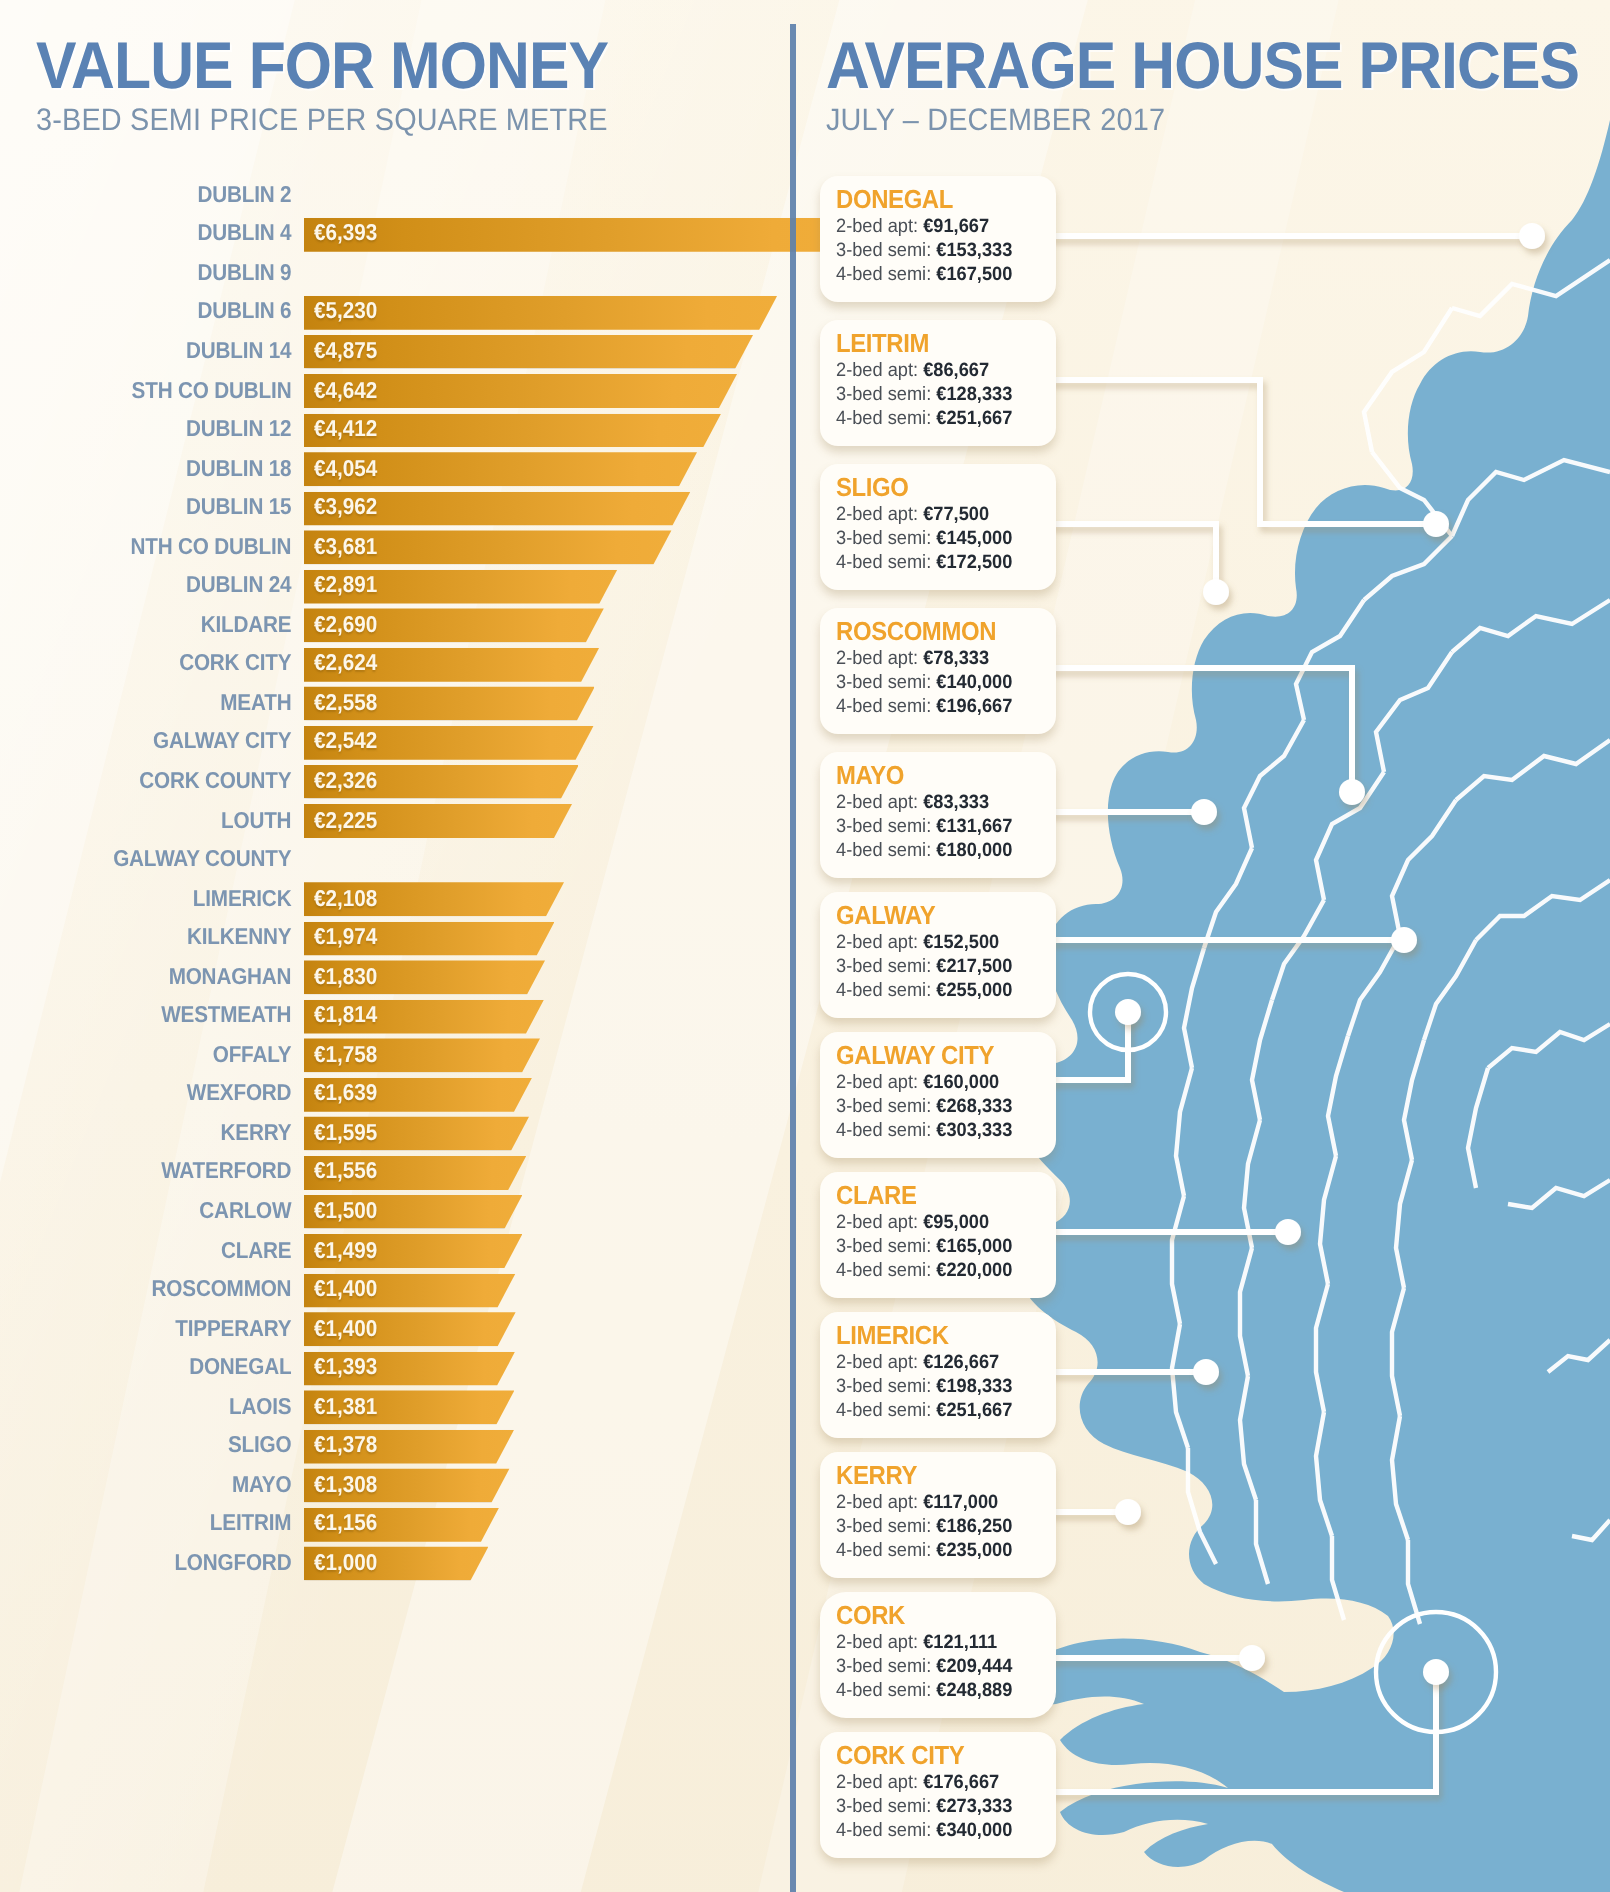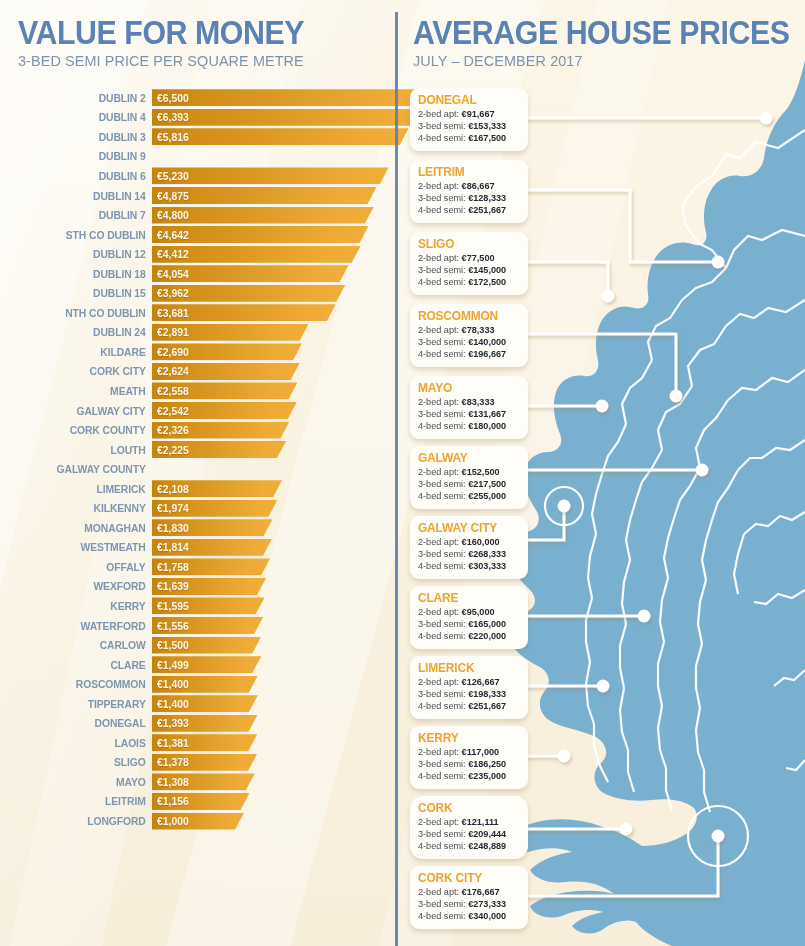--- a/index.html
+++ b/index.html
@@ -167,61 +167,43 @@
   <div class="bg-ray r4"></div>
 
   <div id="left-panel">
     <div id="left-head">
       <div class="h-main">VALUE FOR MONEY</div>
       <div class="h-sub">3-BED SEMI PRICE PER SQUARE METRE</div>
     </div>
     <div id="chart">
         <div class="bar-row">
           <div class="bar-label">DUBLIN 2</div>
-          <div class="bar-wrap">
-            <div class="bar" style="width: 280px;"></div>
-            <div class="bar-val">€6,500</div>
-          </div>
         </div>
         <div class="bar-row">
           <div class="bar-label">DUBLIN 4</div>
           <div class="bar-wrap">
             <div class="bar" style="width: 276.3px;"></div>
             <div class="bar-val">€6,393</div>
           </div>
         </div>
         <div class="bar-row">
-          <div class="bar-label">DUBLIN 3</div>
-          <div class="bar-wrap">
-            <div class="bar" style="width: 256.6px;"></div>
-            <div class="bar-val">€5,816</div>
-          </div>
-        </div>
-        <div class="bar-row">
           <div class="bar-label">DUBLIN 9</div>
         </div>
         <div class="bar-row">
           <div class="bar-label">DUBLIN 6</div>
           <div class="bar-wrap">
             <div class="bar" style="width: 236.6px;"></div>
             <div class="bar-val">€5,230</div>
           </div>
         </div>
         <div class="bar-row">
           <div class="bar-label">DUBLIN 14</div>
           <div class="bar-wrap">
             <div class="bar" style="width: 224.5px;"></div>
             <div class="bar-val">€4,875</div>
-          </div>
-        </div>
-        <div class="bar-row">
-          <div class="bar-label">DUBLIN 7</div>
-          <div class="bar-wrap">
-            <div class="bar" style="width: 221.9px;"></div>
-            <div class="bar-val">€4,800</div>
           </div>
         </div>
         <div class="bar-row">
           <div class="bar-label">STH CO DUBLIN</div>
           <div class="bar-wrap">
             <div class="bar" style="width: 216.5px;"></div>
             <div class="bar-val">€4,642</div>
           </div>
         </div>
         <div class="bar-row">

